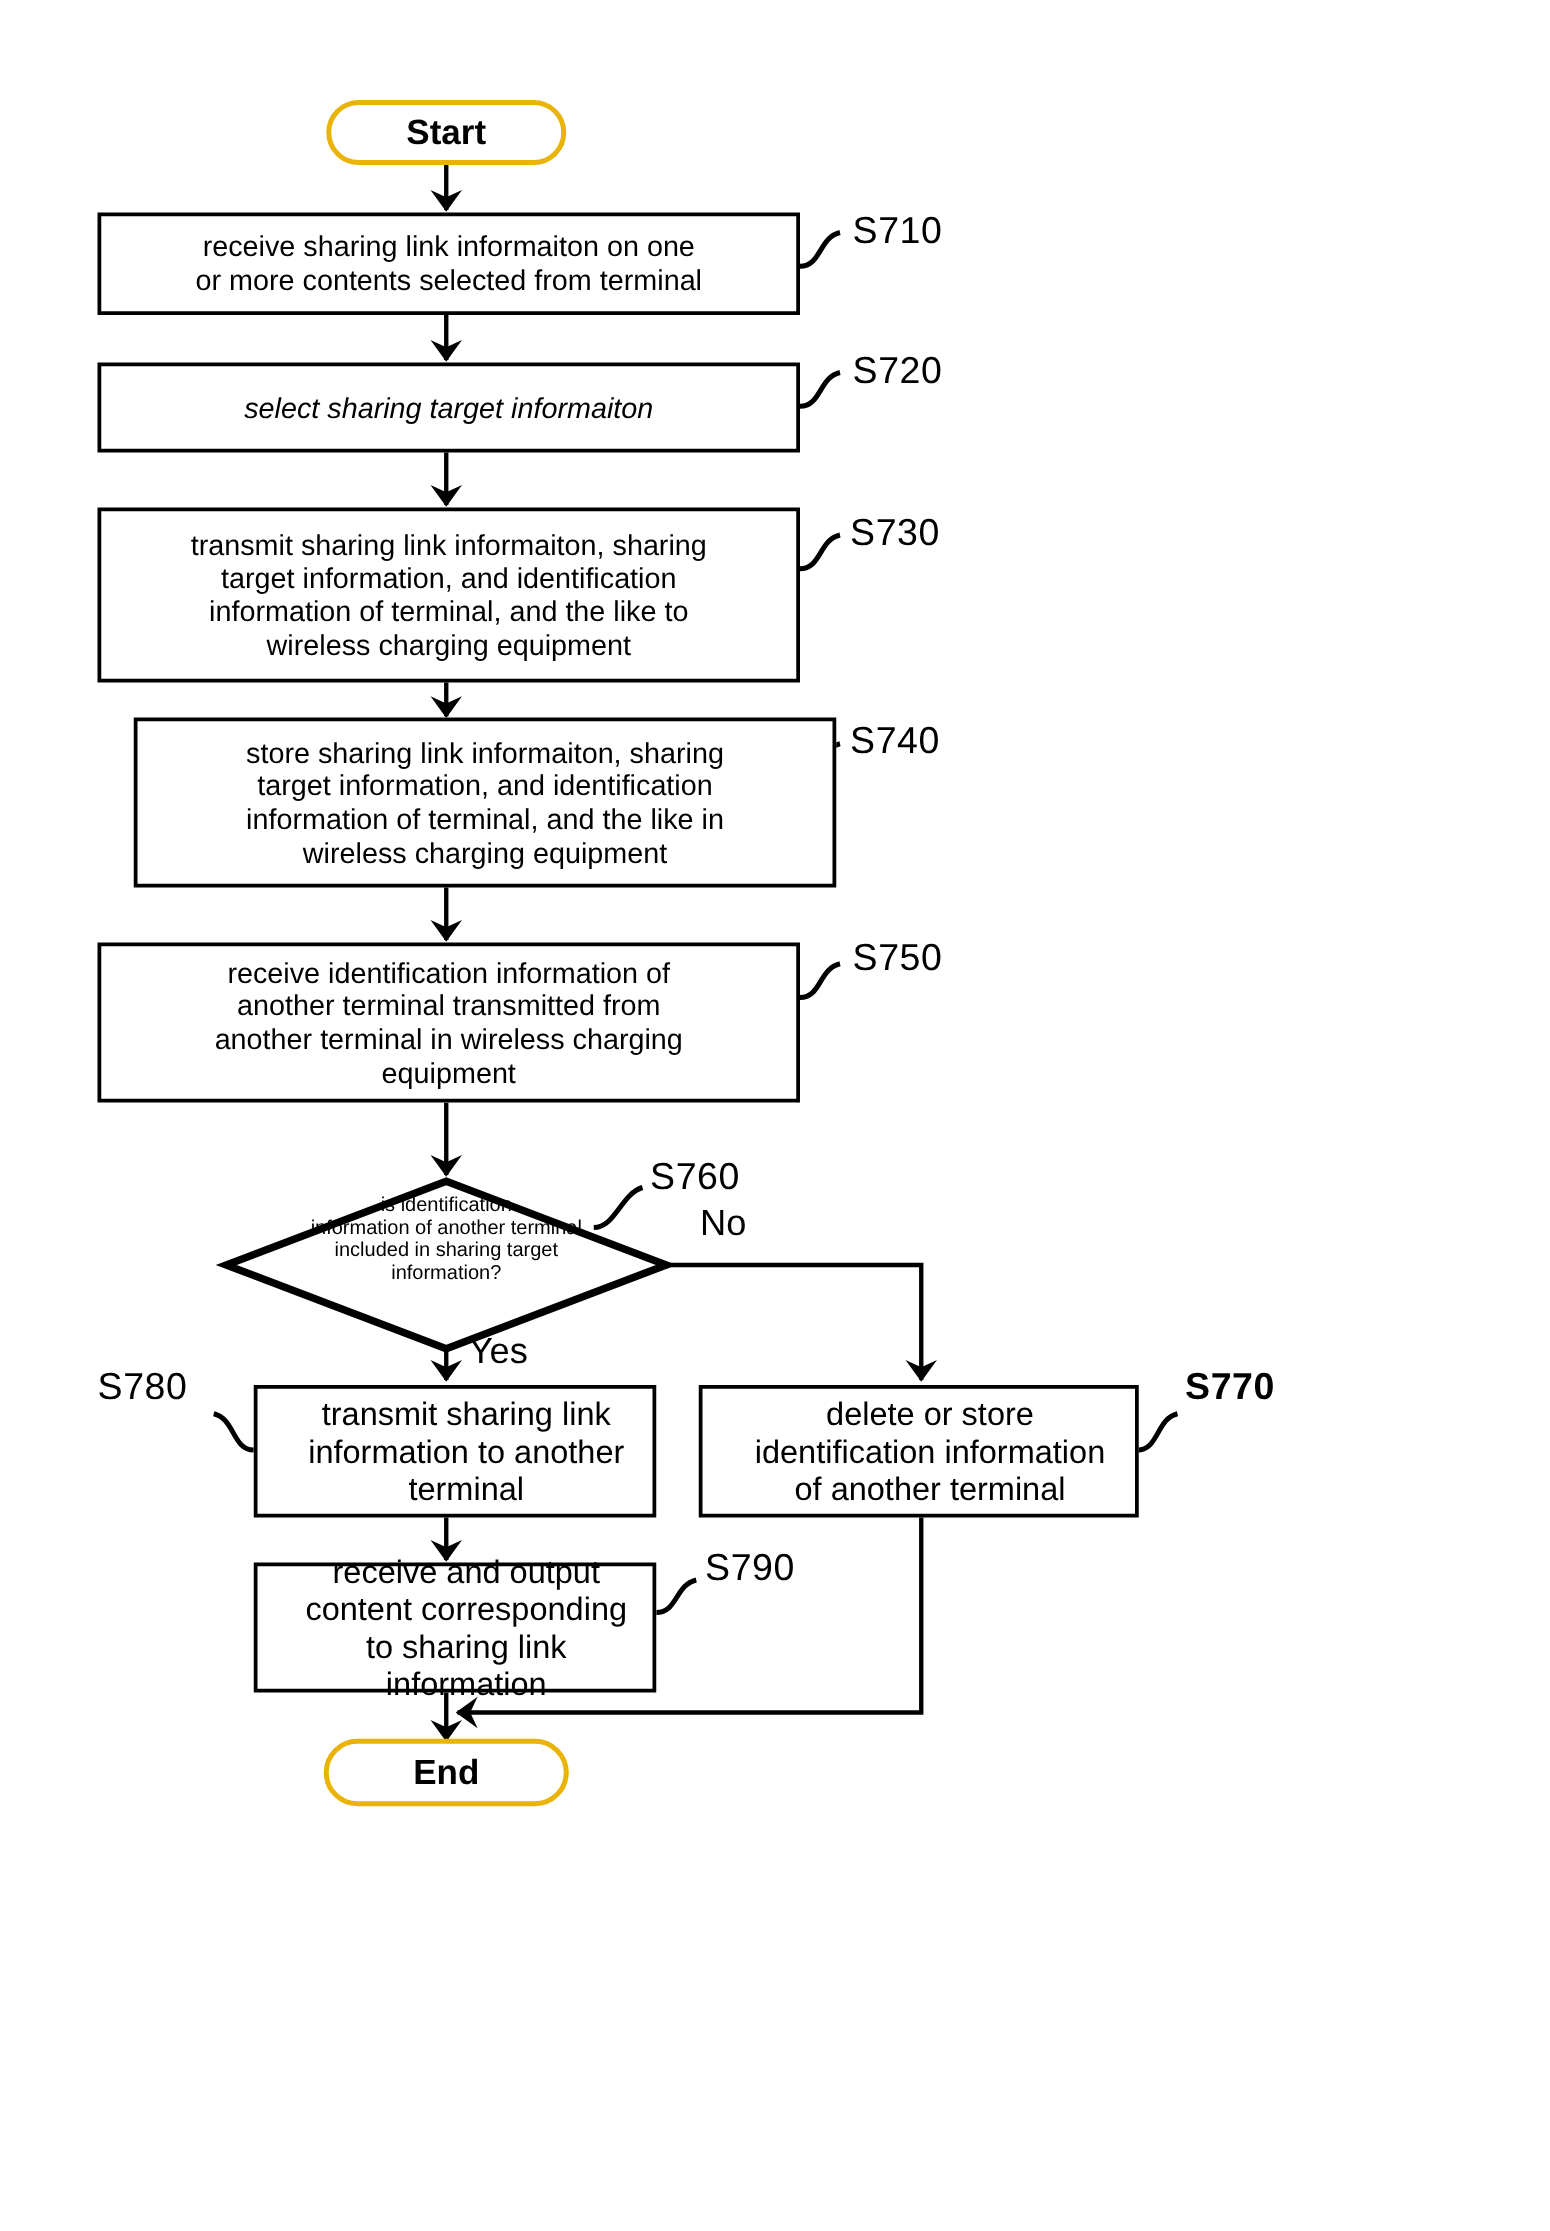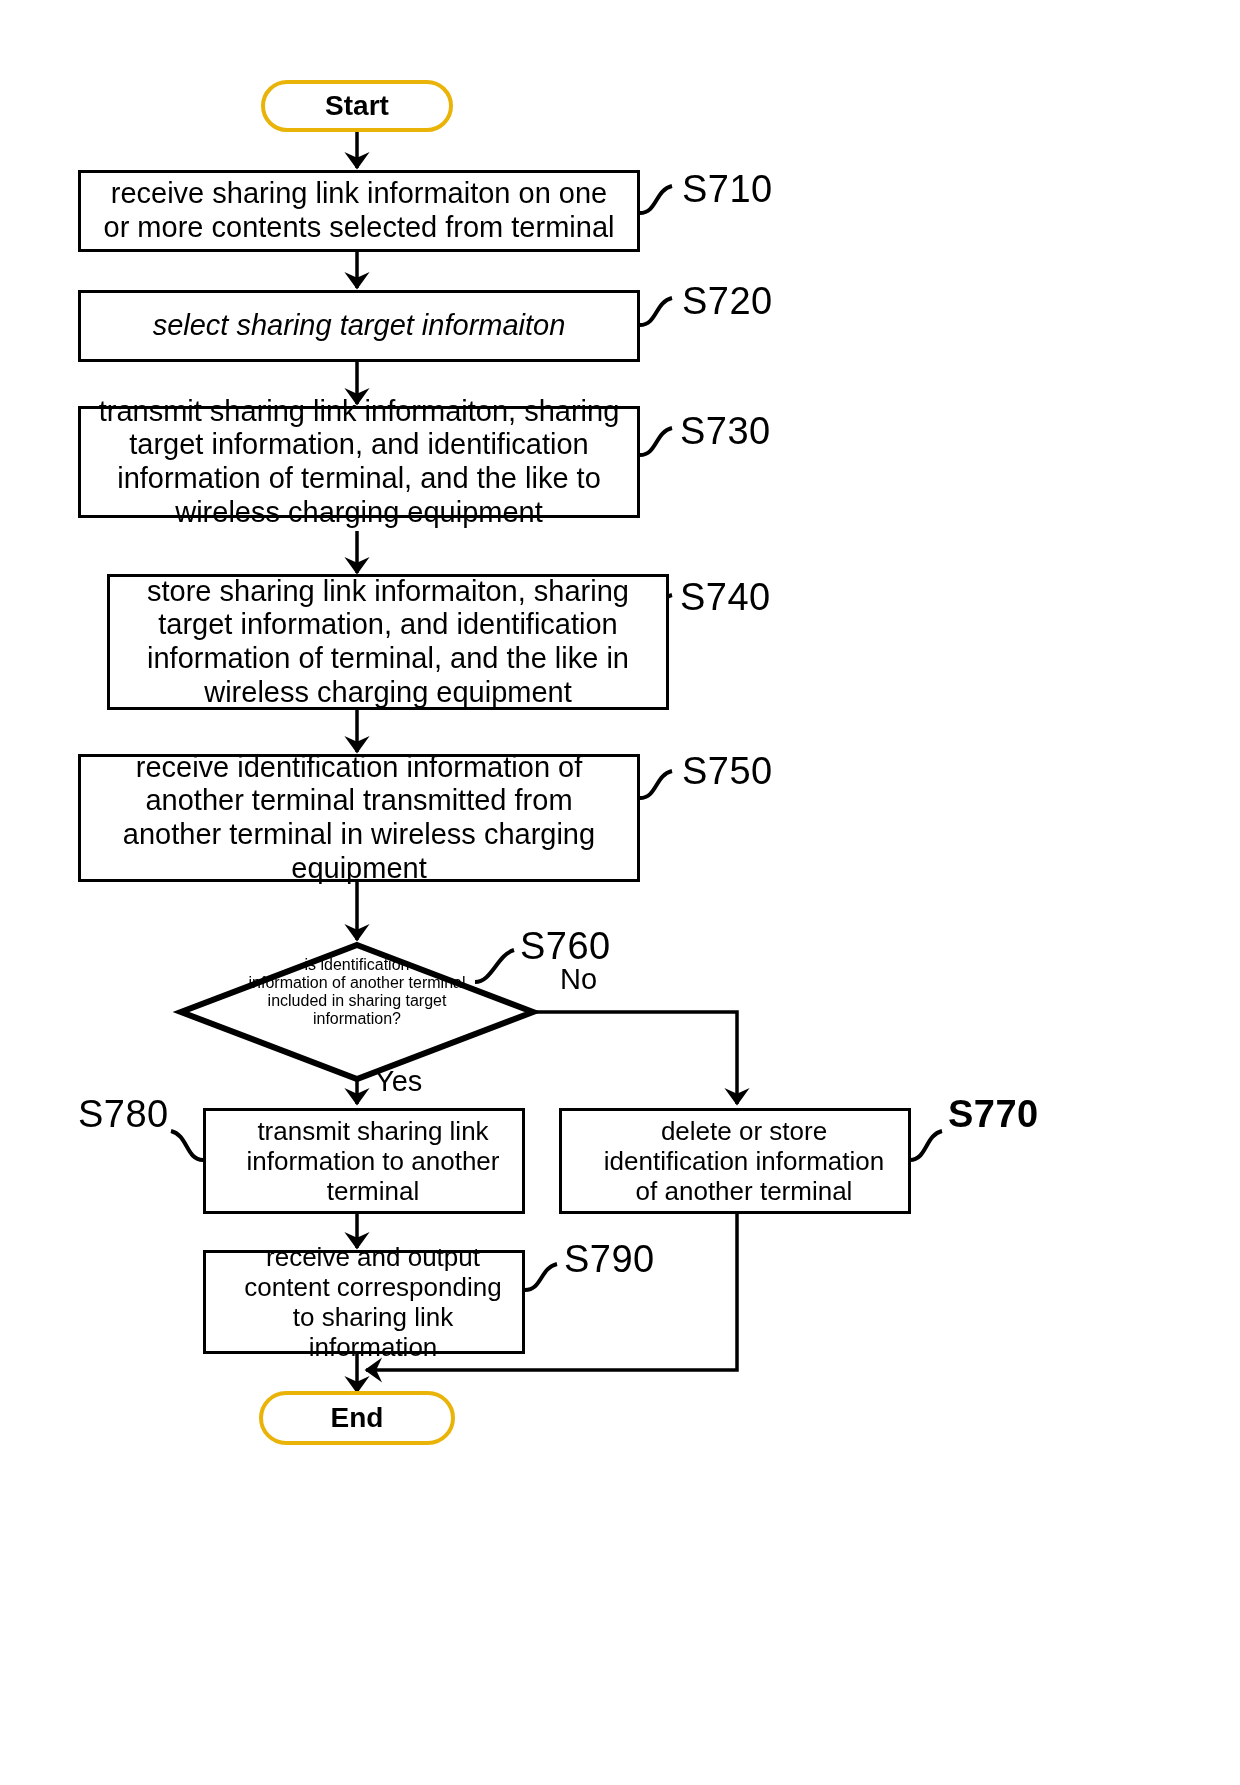--- a/index.html
+++ b/index.html
@@ -44,25 +44,25 @@
     border-radius: 999px;
     font-weight: bold;
   }
   .node-text {
     display: block;
     width: 100%;
     white-space: pre-line;
     line-height: 1.16;
   }
   .t28 { font-size: 28px; }
-  .t27 { font-size: 29px; }
+  .t27 { font-size: 23px; }
   .t26 { font-size: 26px; margin-left: 18px; }
   .step-label {
     position: absolute;
-    font-size: 38px;
+    font-size: 30px;
     white-space: nowrap;
     letter-spacing: 0.5px;
   }
   .branch-label {
     position: absolute;
     font-size: 29px;
     white-space: nowrap;
   }
   .diamond-text {
     position: absolute;
@@ -131,21 +131,21 @@
     <span class="node-text t27">receive sharing link informaiton on one
 or more contents selected from terminal</span>
   </div>
   <div class="step-label" style="left:682px; top:168px;">S710</div>
 
   <div class="node proc" style="left:78px; top:290px; width:562px; height:72px;font-style:italic;">
     <span class="node-text t27">select sharing target informaiton</span>
   </div>
   <div class="step-label" style="left:682px; top:280px;">S720</div>
 
-  <div class="node proc" style="left:78px; top:406px; width:562px; height:112px;">
+  <div class="node proc" style="left:78px; top:406px; width:562px; height:140px;">
     <span class="node-text t27">transmit sharing link informaiton, sharing
 target information, and identification
 information of terminal, and the like to
 wireless charging equipment</span>
   </div>
   <div class="step-label" style="left:680px; top:410px;">S730</div>
 
   <div class="node proc" style="left:78px; top:574px; width:562px; height:136px;margin-left:29px;">
     <span class="node-text t27">store sharing link informaiton, sharing
 target information, and identification

